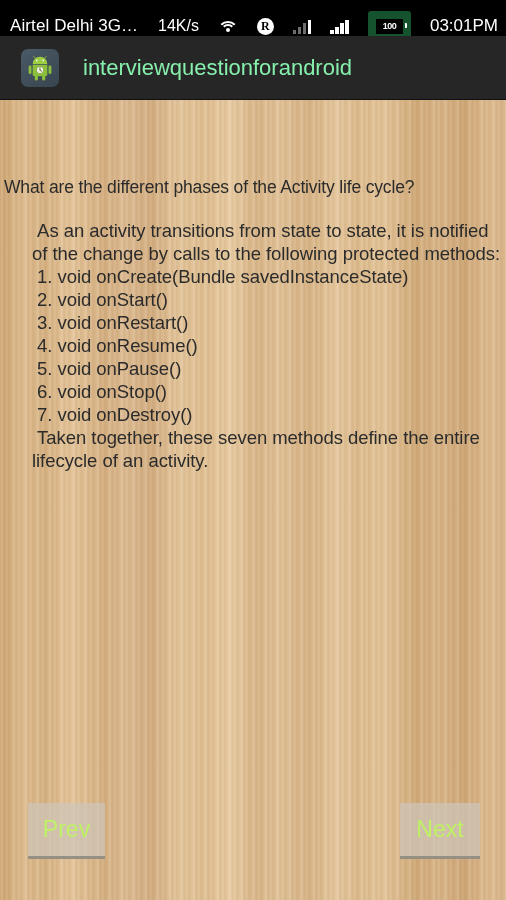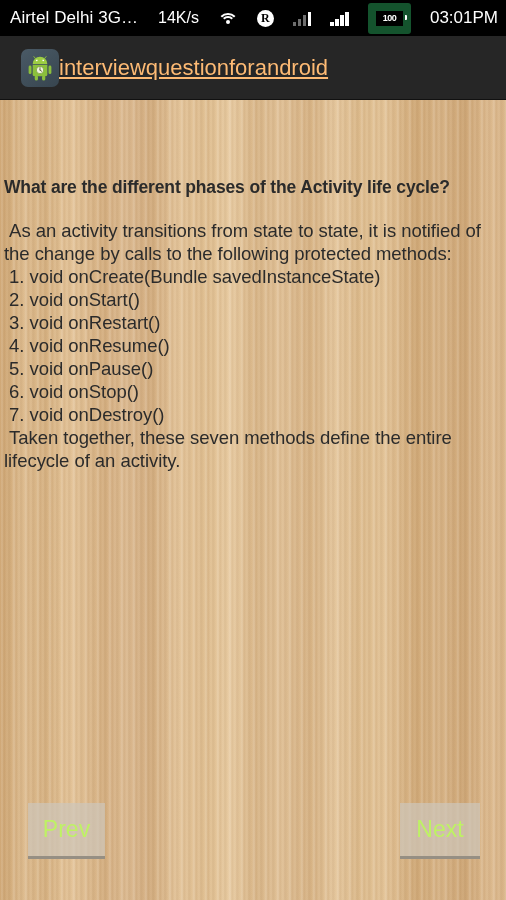--- a/index.html
+++ b/index.html
@@ -12,21 +12,21 @@
     width: 506px;
     height: 900px;
     overflow: hidden;
     font-family: "Liberation Sans", sans-serif;
     background: #000;
   }
 
   
   #status-bar {
     position: absolute;
-    left: 0; top: 0;
+    left: 0; top: 8px;
     width: 506px; height: 36px;
     background: #000000;
     display: flex;
     align-items: center;
     color: #ffffff;
   }
   #carrier-label {
     font-size: 17px;
     margin-left: 10px;
     letter-spacing: 0.1px;
@@ -126,25 +126,24 @@
     position: relative;
     flex: none;
   }
   .droid {
     position: absolute;
     left: 50%; top: 50%;
     transform: translate(-50%,-50%);
     width: 26px; height: 26px;
   }
   #app-title {
-    color: #fdba74;
+    color: #86efac;
     font-size: 22px;
-    margin-left: 0;
+    margin-left: 24px;
     white-space: nowrap;
-    text-decoration: underline;
   }
 
   
   #ad-banner {
     position: absolute;
     left: 0; top: 100px;
     width: 450px; height: 73px;
     background: #313131;
     display: flex;
     align-items: stretch;
@@ -253,30 +252,31 @@
   #text-region {
     position: absolute;
     left: 0; top: 76px;
     width: 506px;
     padding: 0 4px 0 4px;
     box-sizing: border-box;
     color: #2b2b2b;
   }
   #question-title {
     font-size: 17.5px;
-    font-weight: bold;
+    font-weight: normal;
     line-height: 22px;
     letter-spacing: -0.15px;
   }
   #answer-body {
     margin-top: 21px;
     font-size: 18.5px;
     line-height: 23px;
     white-space: pre-wrap;
     letter-spacing: -0.05px;
+    padding-left: 28px;
   }
 
   
   .navbtn {
     position: absolute;
     height: 56px;
     background: rgba(205,198,186,0.70);
     border: none;
     border-bottom: 3px solid #968f83;
     color: #bef264;

